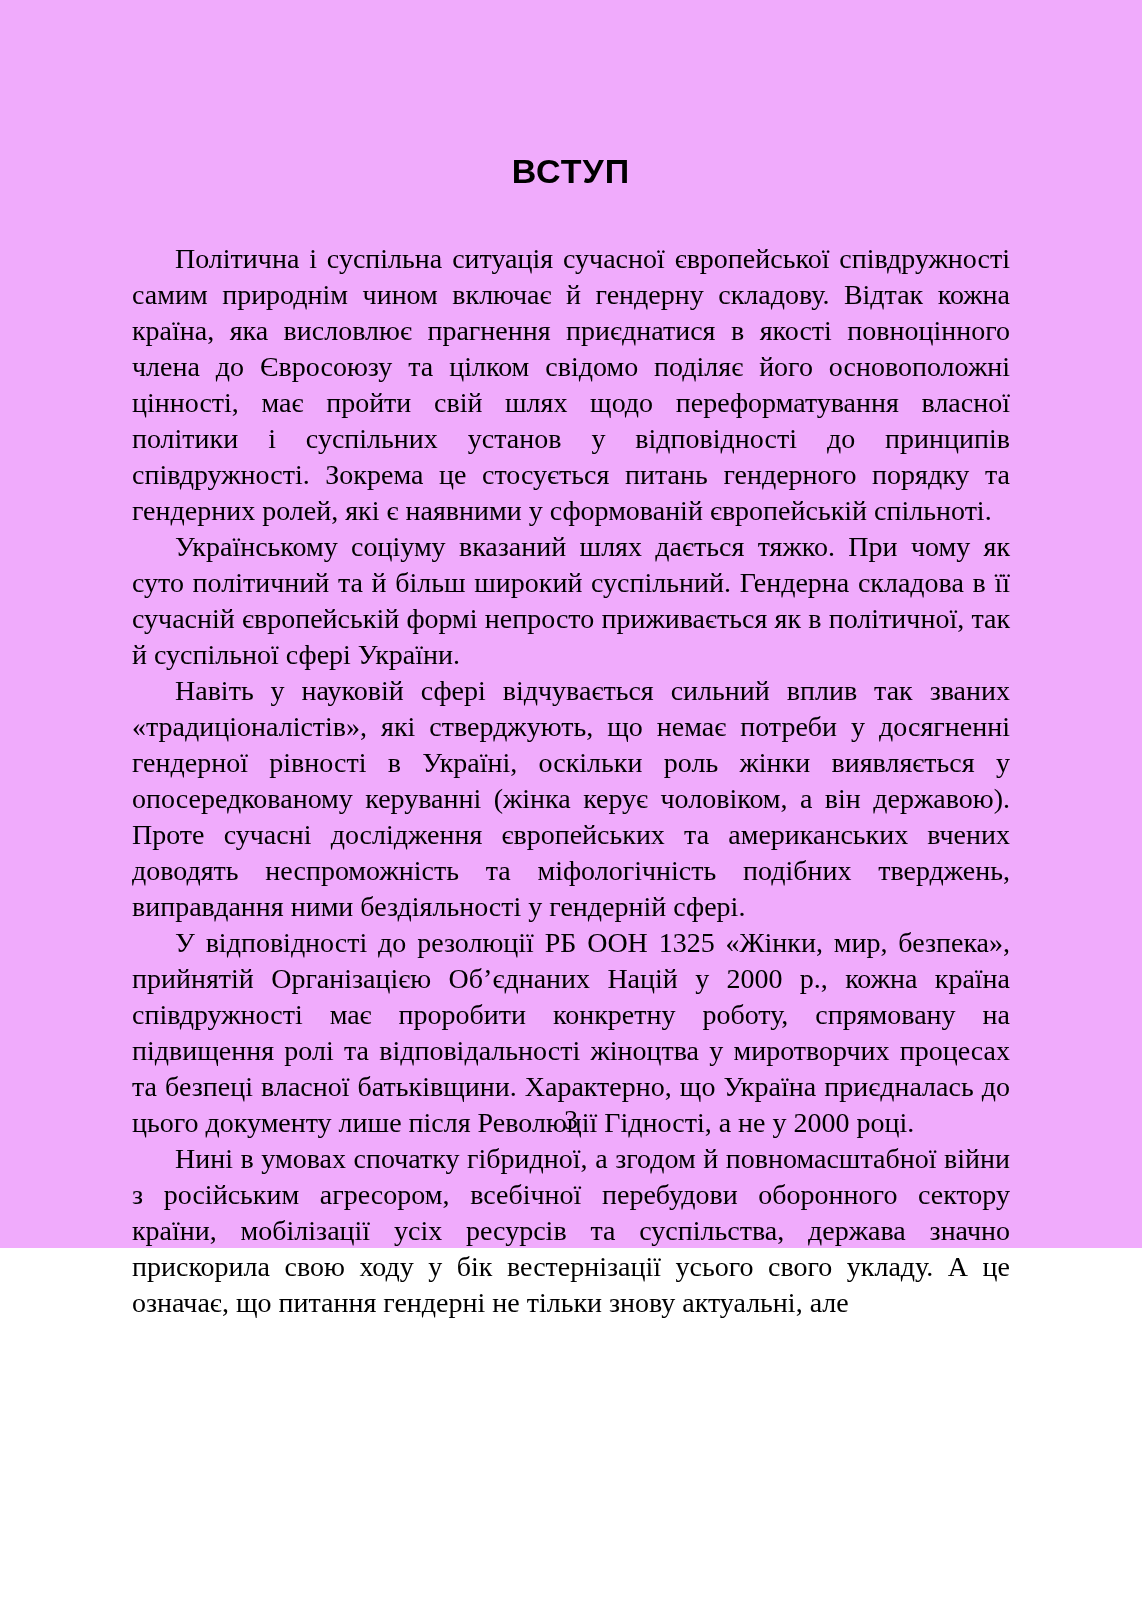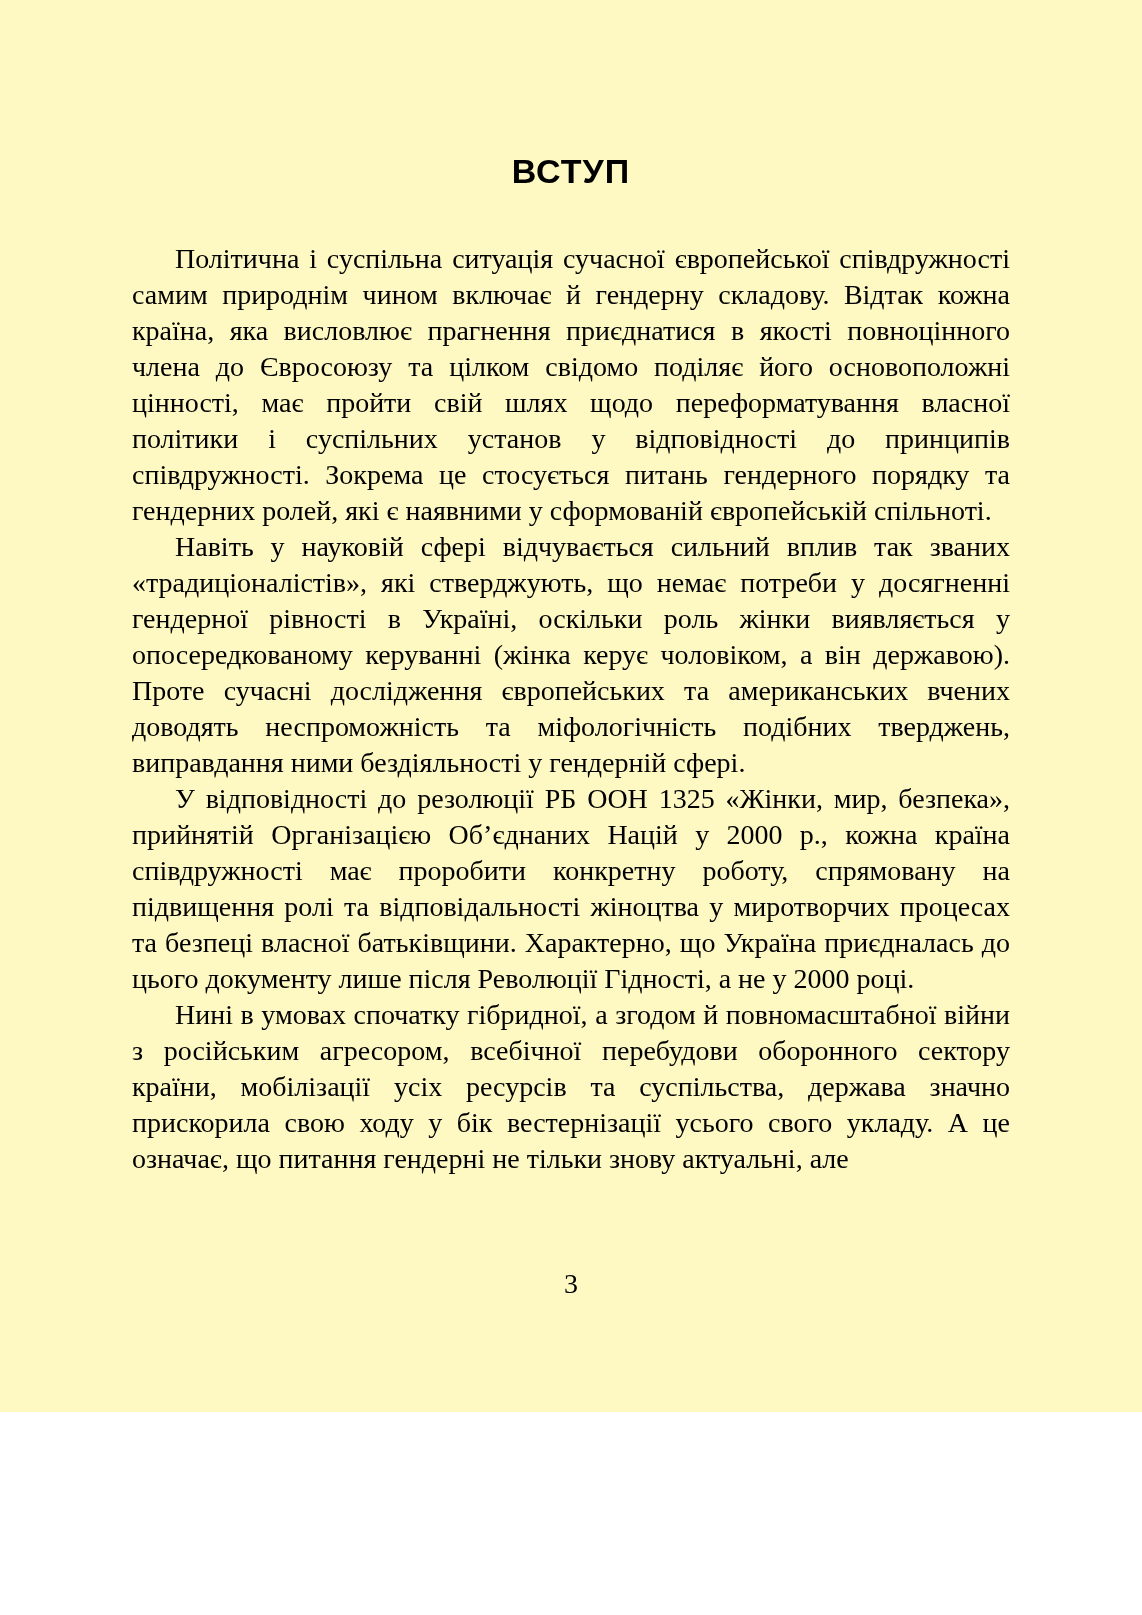--- a/index.html
+++ b/index.html
@@ -11,22 +11,22 @@
     height: 1615px;
     background: #ffffff;
     position: relative;
     overflow: hidden;
   }
   .page {
     position: absolute;
     top: 0;
     left: 0;
     width: 1142px;
-    height: 1412px;
-    background: #fef9c3;
+    height: 1248px;
+    background: #f0abfc;
     color: #000000;
   }
   .doc-title {
     margin: 0;
     padding-top: 152px;
     text-align: center;
     font-family: "Liberation Sans", sans-serif;
     font-weight: bold;
     font-size: 34px;
     letter-spacing: 1px;
@@ -59,20 +59,21 @@
 </style>
 </head>
 <body>
 
 <div class="page">
 
   <h1 class="doc-title">ВСТУП</h1>
 
   <div class="body-text">
     <p>Політична і суспільна ситуація сучасної європейської співдружності самим природнім чином включає й гендерну складову. Відтак кожна країна, яка висловлює прагнення приєднатися в якості повноцінного члена до Євросоюзу та цілком свідомо поділяє його основоположні цінності, має пройти свій шлях щодо переформатування власної політики і суспільних установ у відповідності до принципів співдружності. Зокрема це стосується питань гендерного порядку та гендерних ролей, які є наявними у сформованій європейській спільноті.</p>
+    <p>Українському соціуму вказаний шлях дається тяжко. При чому як суто політичний та й більш широкий суспільний. Гендерна складова в її сучасній європейській формі непросто приживається як в політичної, так й суспільної сфері України.</p>
     <p>Навіть у науковій сфері відчувається сильний вплив так званих «традиціоналістів», які стверджують, що немає потреби у досягненні гендерної рівності в Україні, оскільки роль жінки виявляється у опосередкованому керуванні (жінка керує чоловіком, а він державою). Проте сучасні дослідження європейських та американських вчених доводять неспроможність та міфологічність подібних тверджень, виправдання ними бездіяльності у гендерній сфері.</p>
     <p>У відповідності до резолюції РБ ООН 1325 «Жінки, мир, безпека», прийнятій Організацією Об’єднаних Націй у 2000 р., кожна країна співдружності має проробити конкретну роботу, спрямовану на підвищення ролі та відповідальності жіноцтва у миротворчих процесах та безпеці власної батьківщини. Характерно, що Україна приєдналась до цього документу лише після Революції Гідності, а не у 2000 році.</p>
     <p>Нині в умовах спочатку гібридної, а згодом й повномасштабної війни з російським агресором, всебічної перебудови оборонного сектору країни, мобілізації усіх ресурсів та суспільства, держава значно прискорила свою ходу у бік вестернізації усього свого укладу. А це означає, що питання гендерні не тільки знову актуальні, але</p>
   </div>
 
   <div class="page-number">3</div>
 
 </div>
 
 </body></html>

